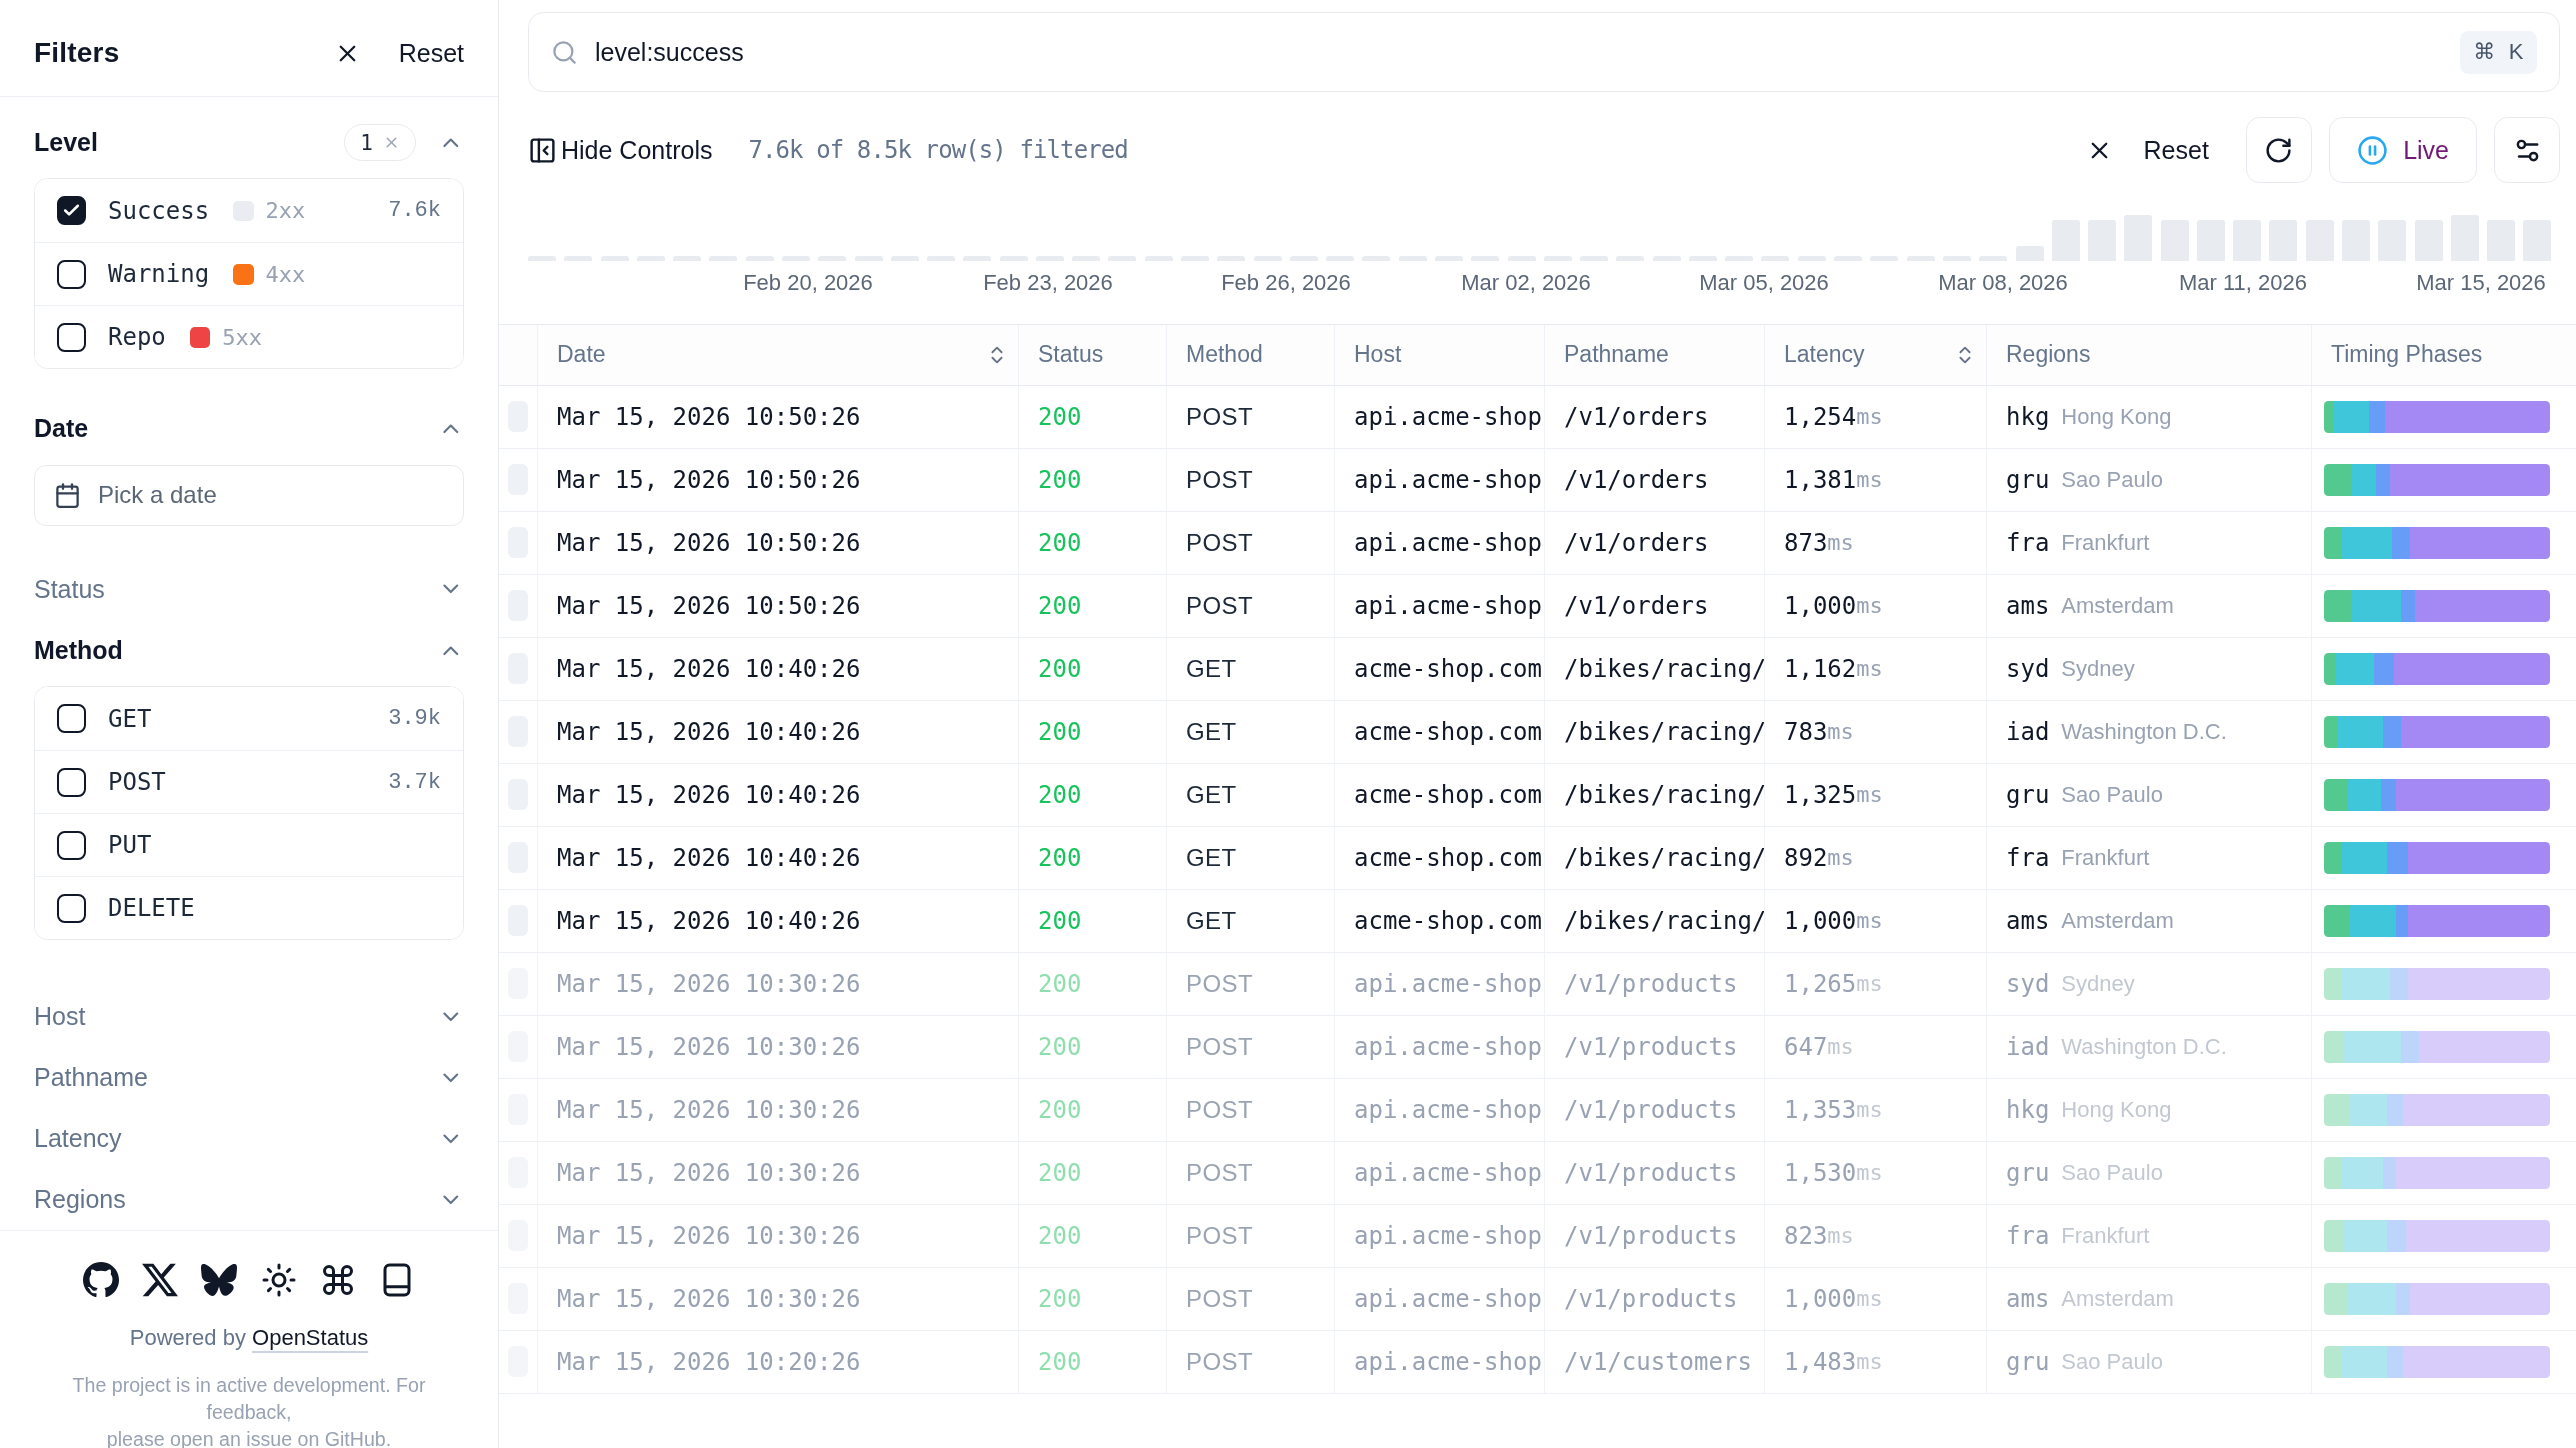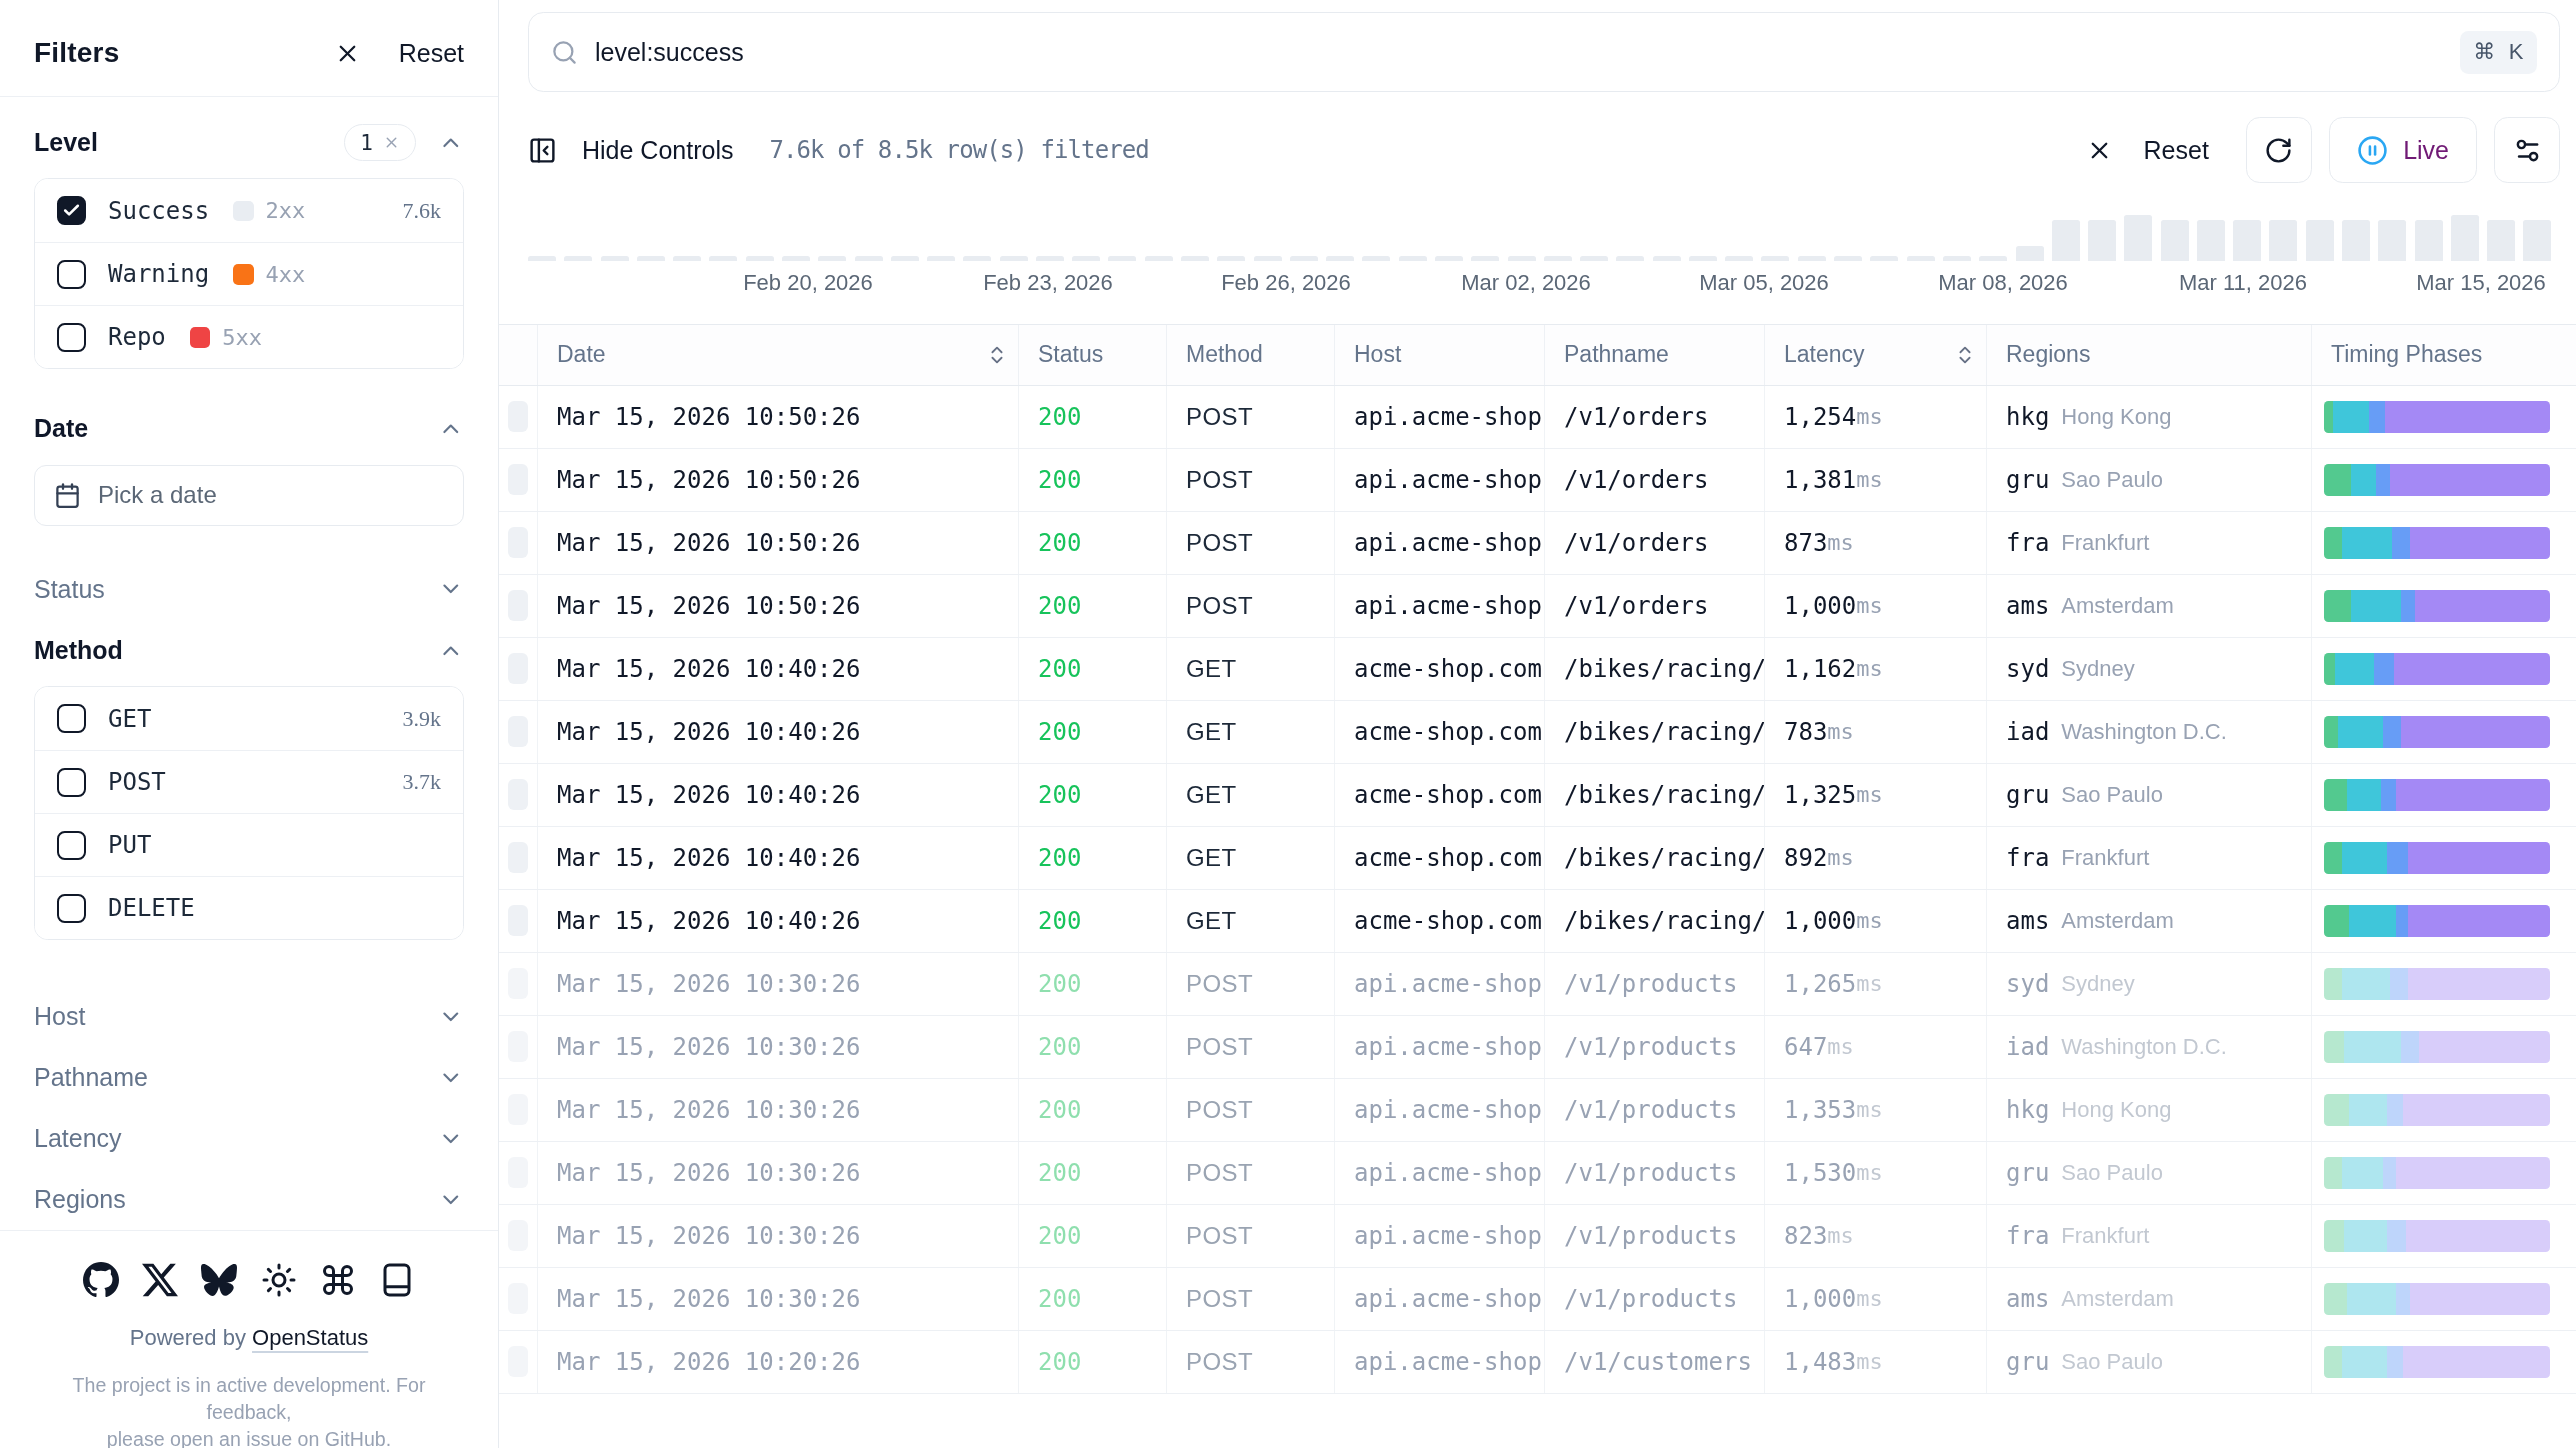--- a/index.html
+++ b/index.html
@@ -35,21 +35,21 @@
   .optrow{display:flex;align-items:center;height:63px;padding:0 22px;background:#fff;cursor:pointer}
   .optrow + .optrow{border-top:1.7px solid #edf0f4}
   .cb{width:29px;height:29px;border-radius:7.7px;border:2.6px solid #101828;background:#fff;
     display:flex;align-items:center;justify-content:center;margin-right:22px;flex:none}
   .cb.checked{background:#101828;border-color:#101828}
   .cb svg{width:19px;height:19px;color:#fff}
   .optlabel{font-family:"DejaVu Sans Mono",monospace;font-size:24px;color:#1d2939}
   .swatch{width:20.4px;height:20.4px;border-radius:5.1px;margin:0 12px 0 24px;flex:none}
   .optcode{font-family:"DejaVu Sans Mono",monospace;font-size:22px;color:#98a2b3}
   .optrow .sp{flex:1}
-  .optcount{font-family:Liberation Serif, serif;font-size:22px;color:#64748b}
+  .optcount{font-family:Liberation Mono, monospace;font-size:22px;color:#64748b}
   .dateinput{display:flex;align-items:center;gap:17px;height:61px;border:1.7px solid #e7ebf0;
     border-radius:12px;padding:0 19px;margin-bottom:43px;color:#4b5565;cursor:text}
   .dateinput .cal{width:27px;height:27px;color:#344054}
   .dateinput .ph{font-size:24px;color:#5b6776}
   .sec-gap{margin-bottom:20.4px}
   .coll-row{display:flex;align-items:center;height:61px;cursor:pointer}
   .coll-row .sec-label{color:#64748b;font-weight:500}
   
   .sb-foot{margin-top:auto}
   .sb-icons{display:flex;align-items:center;justify-content:space-between;padding:31px 49px 0 49px}
@@ -64,21 +64,21 @@
   
   #main{flex:1;position:relative;display:flex;flex-direction:column;overflow:hidden}
   .searchbar{margin:12px 16px 0 29px;height:80px;border:1.7px solid #e7ebf0;border-radius:15.3px;
     display:flex;align-items:center;padding:0 22px;gap:17px}
   .searchbar .sic{width:27px;height:27px;color:#98a2b3}
   .searchtext{font-size:25px;color:#101828;flex:1}
   .kbd{display:flex;align-items:center;gap:13.6px;background:#f1f4f8;border-radius:8.5px;
     padding:8.5px 13.6px;font-size:22px;color:#475569}
 
   .toolbar{margin:17px 16px 0 29px;height:82px;display:flex;align-items:center}
-  .hidec{display:flex;align-items:flex-start;gap:25px;cursor:pointer}
+  .hidec{display:flex;align-items:flex-start;gap:4px;cursor:pointer}
   .hidec .icon{width:29px;height:29px;color:#101828}
   .hidec-label{font-size:25px;font-weight:500;color:#0f1729}
   .filtered{margin-left:36px;font-size:24px;color:#64748b;font-family:"DejaVu Sans Mono",monospace;letter-spacing:-0.9px}
   .toolbar .sp{flex:1}
   .treset{display:flex;align-items:center;gap:31px;cursor:pointer;margin-right:37px}
   .treset .icon{width:27px;height:27px;color:#101828}
   .treset-label{font-size:25px;font-weight:500;color:#0f1729}
   .sqbtn{width:66px;height:66px;border:1.7px solid #e7ebf0;border-radius:13.6px;background:#fff;
     display:flex;align-items:center;justify-content:center;cursor:pointer;color:#101828}
   .sqbtn .icon{width:29px;height:29px}

